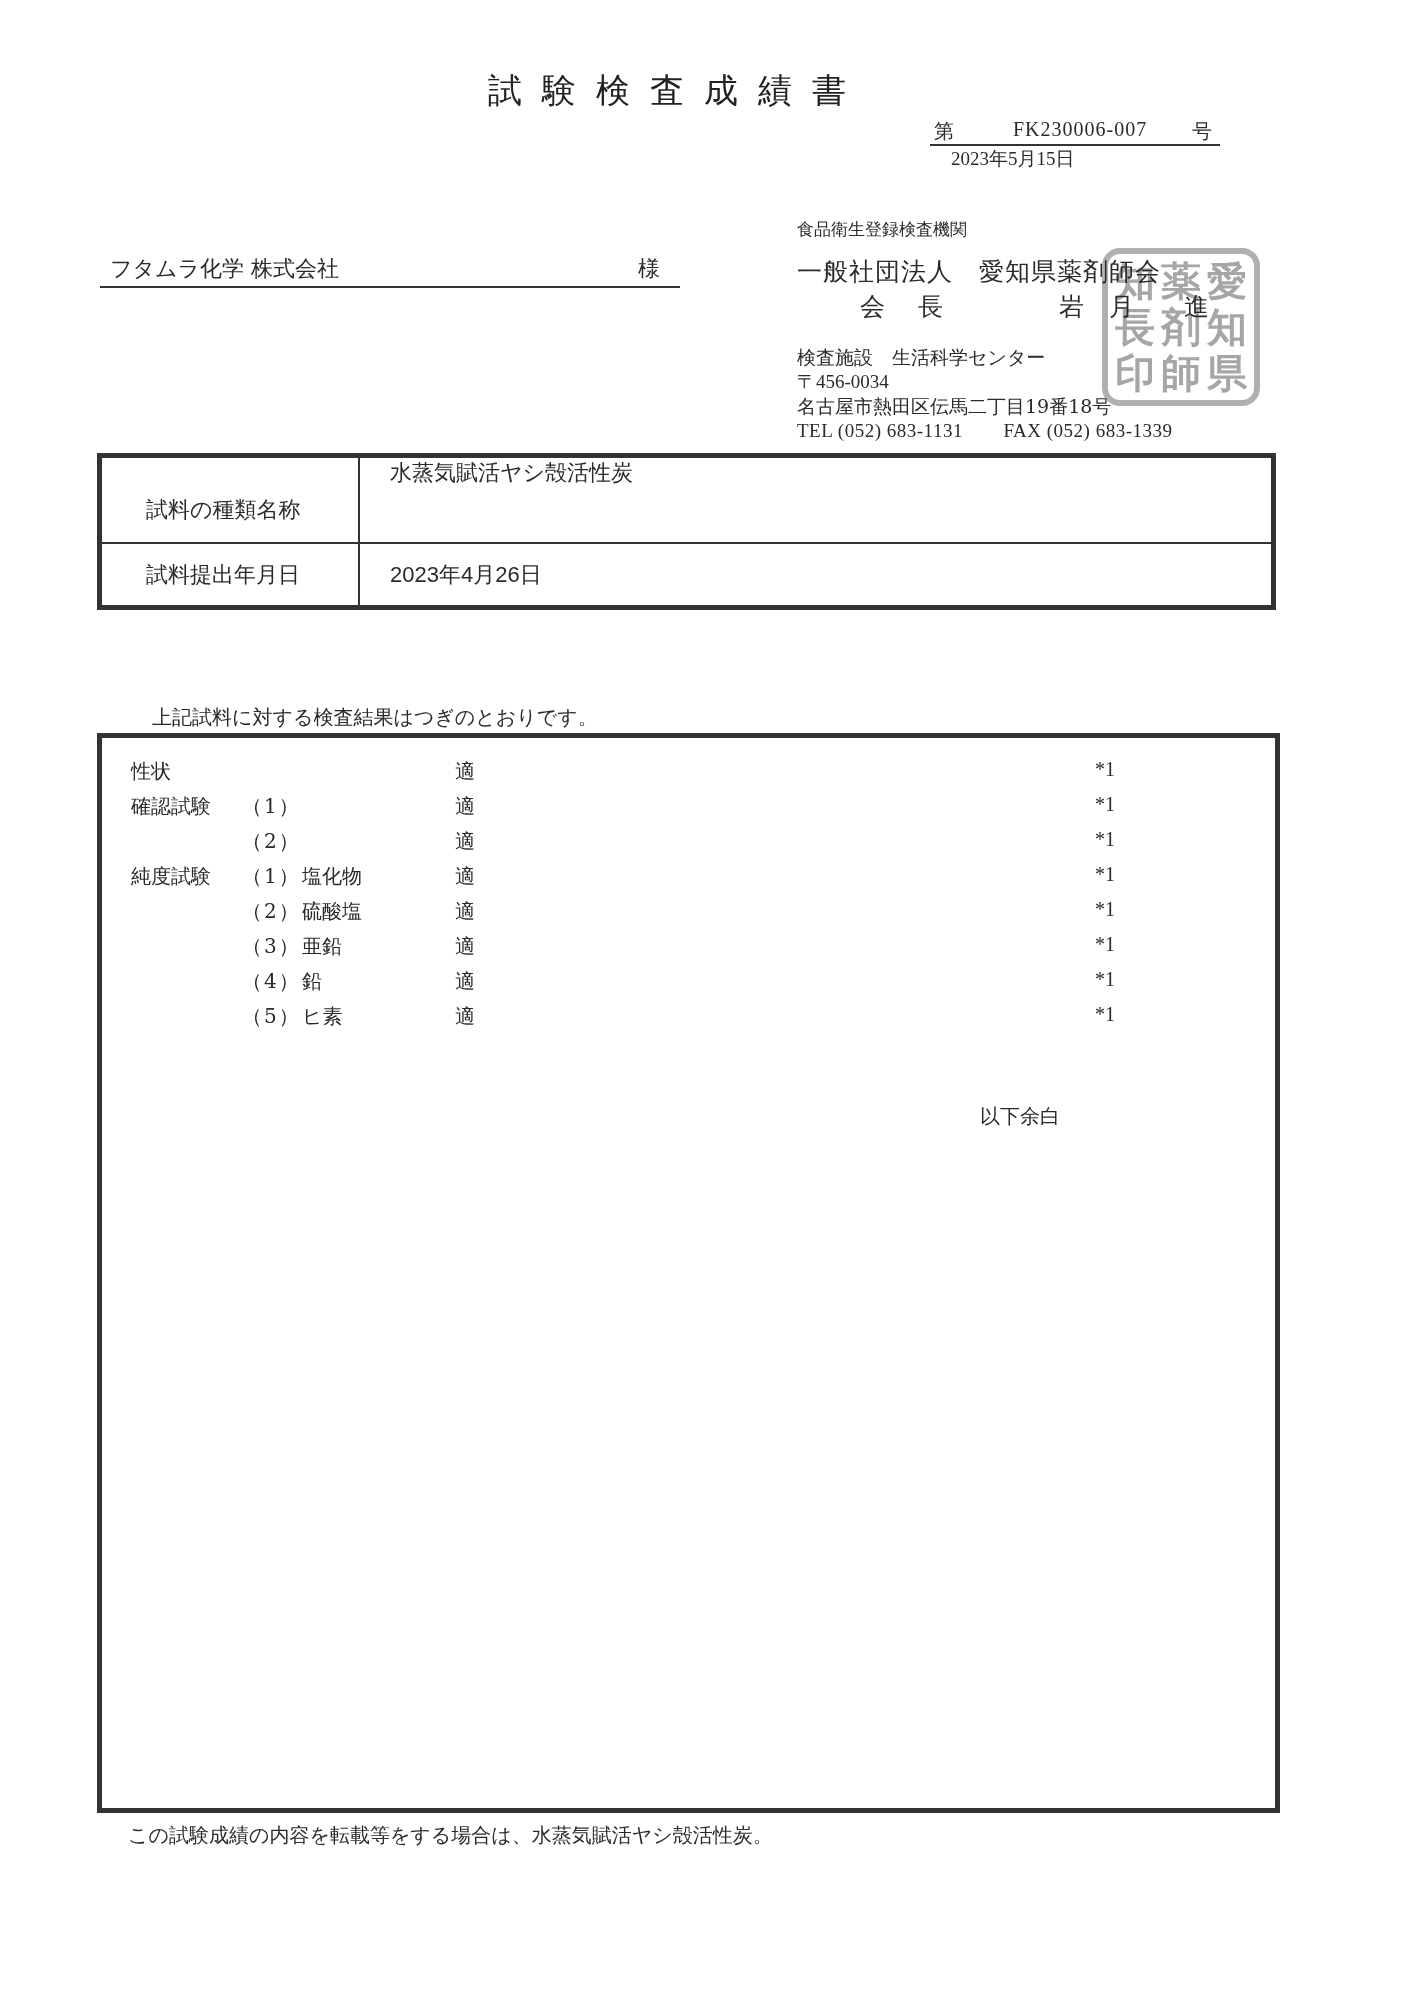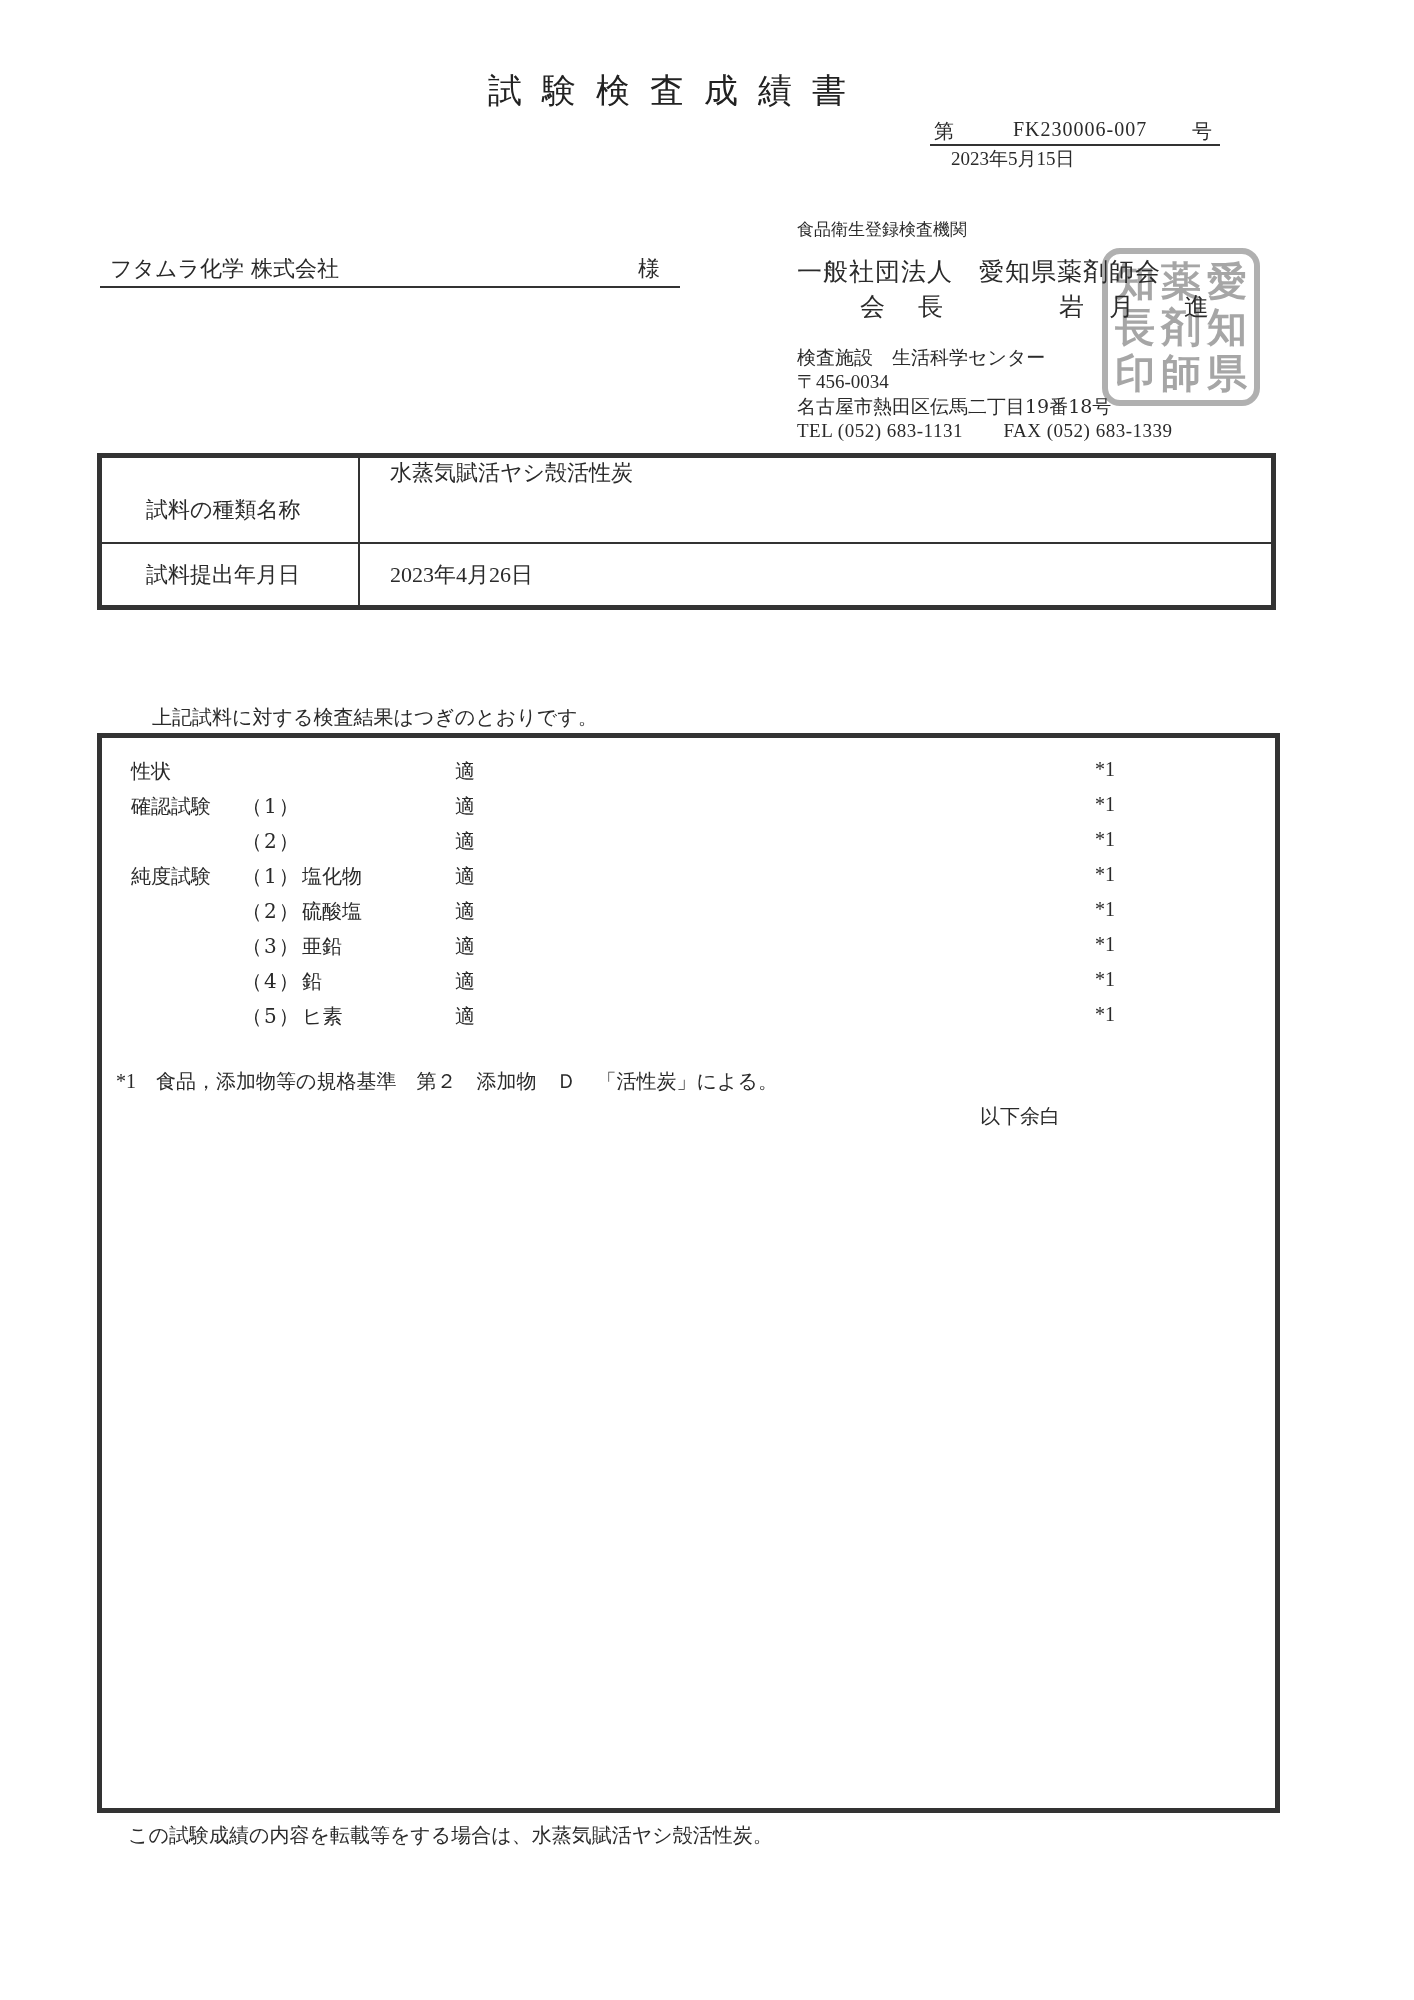--- a/index.html
+++ b/index.html
@@ -93,21 +93,21 @@
   <span>FAX (052) 683-1339</span>
 </div>
 
 <div class="abs info-table">
   <div class="row r1">
     <div class="lbl">試料の種類名称</div>
     <div class="val">水蒸気賦活ヤシ殻活性炭</div>
   </div>
   <div class="row r2">
     <div class="lbl">試料提出年月日</div>
-    <div class="val" style="font-family:Liberation Serif, serif;">2023年4月26日</div>
+    <div class="val" style="font-family:Liberation Sans, sans-serif;">2023年4月26日</div>
   </div>
 </div>
 
 <div class="abs intro">上記試料に対する検査結果はつぎのとおりです。</div>
 
 <div class="abs results">
   <div class="res-row" style="top:20px;">
     <span class="cat">性状</span>
     <span class="num"></span>
     <span class="item"></span>
@@ -157,19 +157,16 @@
     <span class="ref">*1</span>
   </div>
   <div class="res-row" style="top:265px;">
     <span class="cat"></span>
     <span class="num">（5）</span>
     <span class="item">ヒ素</span>
     <span class="result">適</span>
     <span class="ref">*1</span>
   </div>
 
-  <div class="footnote">
-    <span style="font-family:'Liberation Serif',serif;">*1</span><span class="gap"></span><span>食品，添加物等の規格基準　第２　添加物　Ｄ　「活性炭」による。</span>
-  </div>
   <div class="blank-end">以下余白</div>
 </div>
 
 <div class="abs notice">この試験成績の内容を転載等をする場合は、水蒸気賦活ヤシ殻活性炭。</div>
 
 </body></html>

